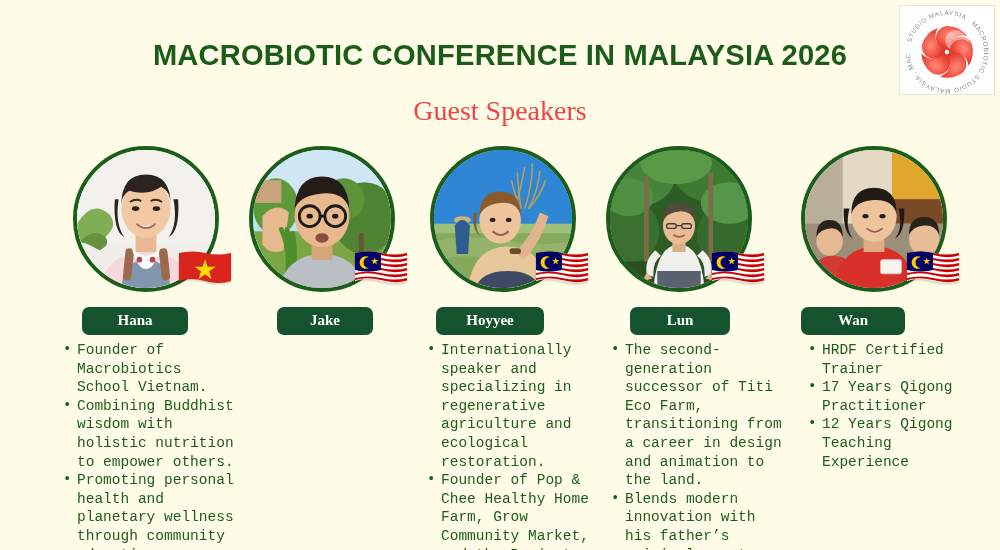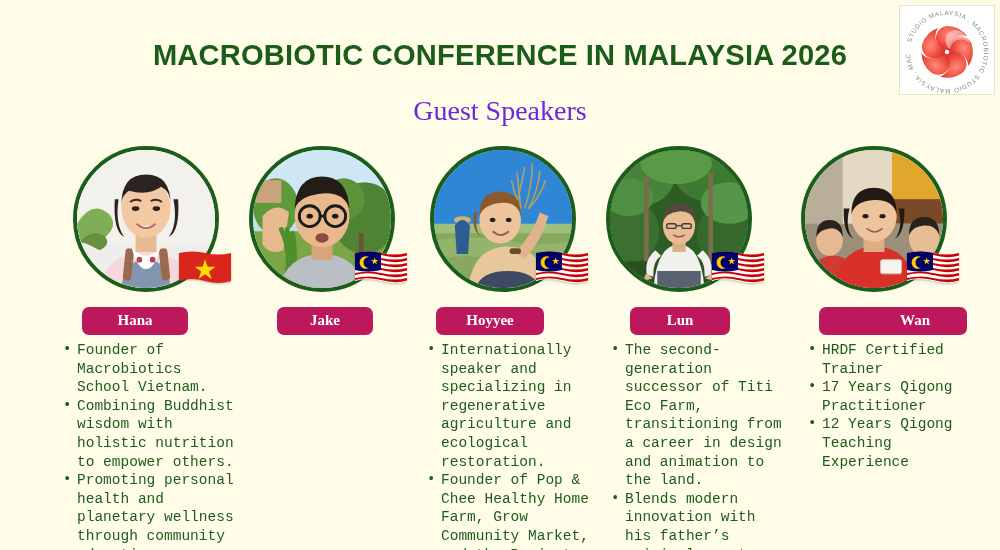--- a/index.html
+++ b/index.html
@@ -20,21 +20,21 @@
     font-size:30px;
     letter-spacing:.2px;
     color:#1a5c18;
     transform:scaleX(.97);
   }
   .subtitle{
     position:absolute;left:0;right:0;top:95px;
     text-align:center;
     font-family:"Liberation Serif", serif;
     font-size:28px;
-    color:#6d28d9;
+    color:#ef4444;
   }
 
   
   .logo-box{
     position:absolute;right:6px;top:6px;
     width:94px;height:88px;
     background:#ffffff;
     box-shadow:0 0 0 1px #e7e4cf;
   }
   .logo-box svg{display:block;width:94px;height:88px;}
@@ -72,36 +72,36 @@
   .flag{
     position:absolute;right:-14px;bottom:6px;
     width:56px;height:36px;
     filter:drop-shadow(0 1px 1px rgba(0,0,0,.25));
   }
   .flag svg{display:block;width:56px;height:36px;}
 
   
   .plate{
     margin:15px auto 0;
-    background:#be185d;
+    background:#14532d;
     color:#ffffff;
     border-radius:7px;
     font-family:"Liberation Serif", serif;
     font-weight:bold;
     font-size:15px;
     text-align:center;
     line-height:21px;
     padding:3px 0 4px;
     width:106px;
   }
   .spk.c0 .plate{width:106px;margin-left:29px;}
   .spk.c1 .plate{width:96px;margin-left:40px;}
   .spk.c2 .plate{width:108px;margin-left:18px;}
   .spk.c3 .plate{width:100px;margin-left:30px;}
-  .spk.c4 .plate{width:104px;margin-left:22px;padding-left:44px;}
+  .spk.c4 .plate{width:104px;margin-left:4px;}
 
   
   ul.bullets{
     margin:6px 0 0 0;
     padding:0 0 0 22px;
     list-style:none;
     color:#1d5c1d;
     font-family:Liberation Mono, monospace;
     font-size:14.5px;
     line-height:18.6px;

